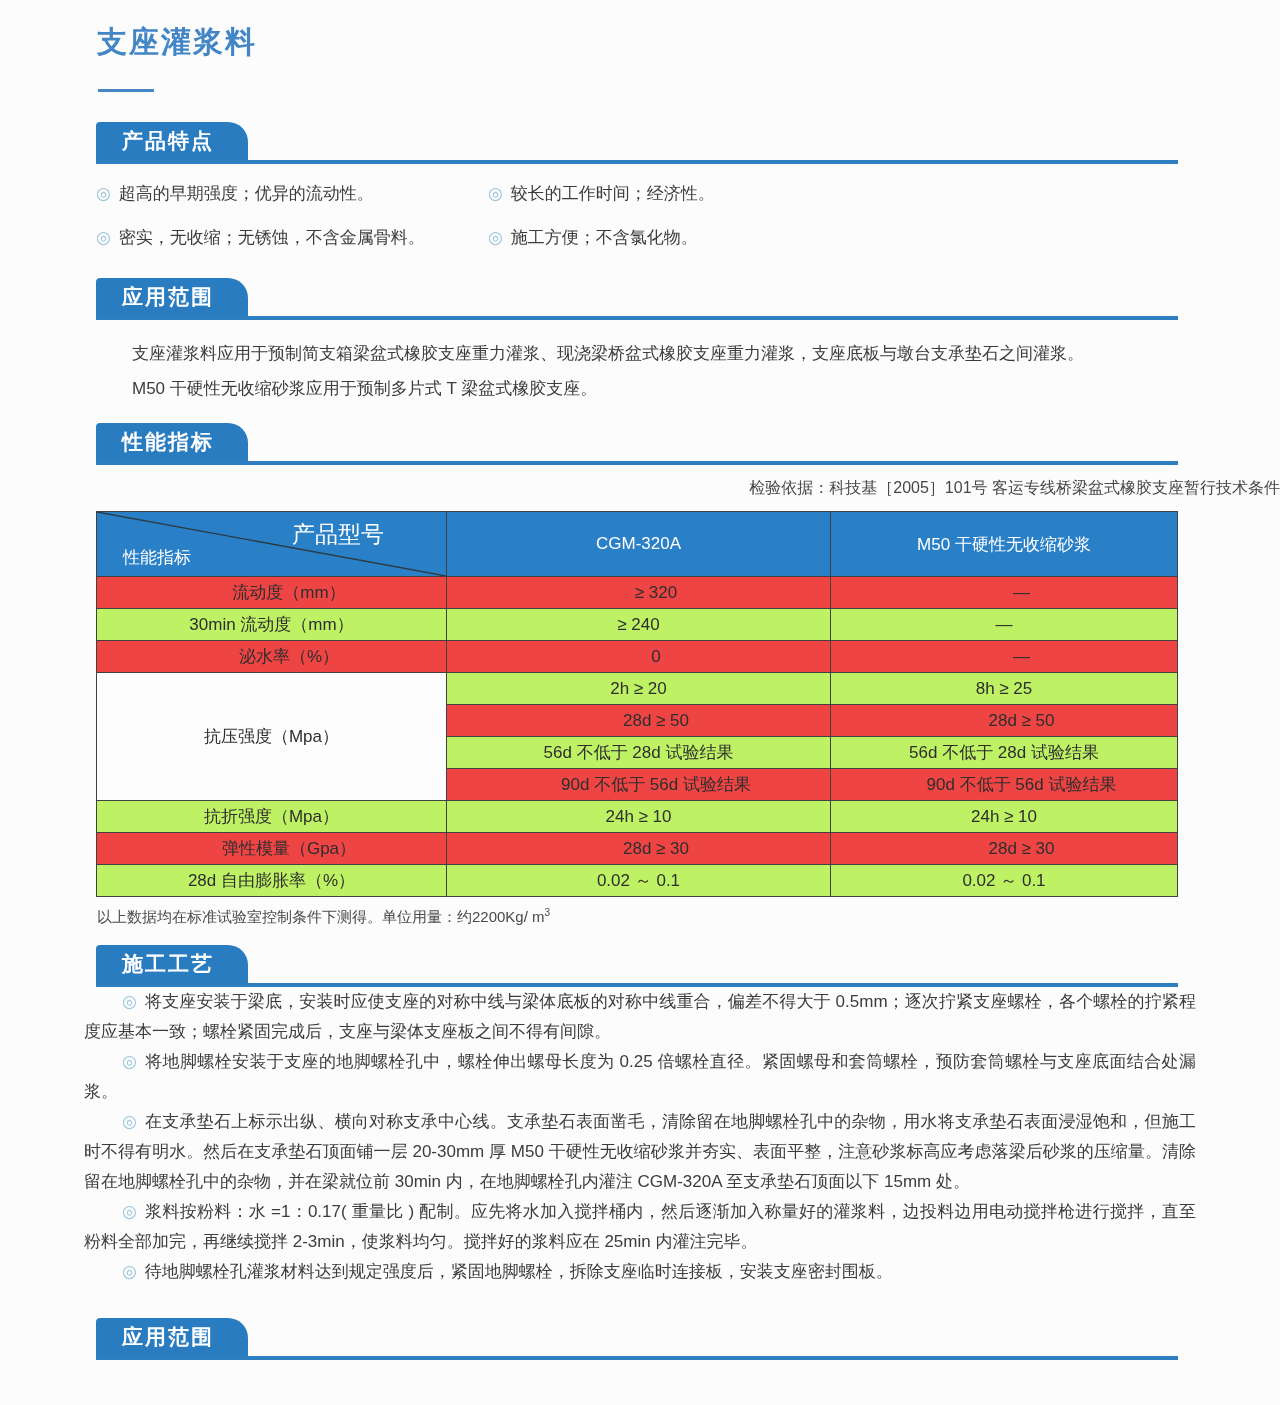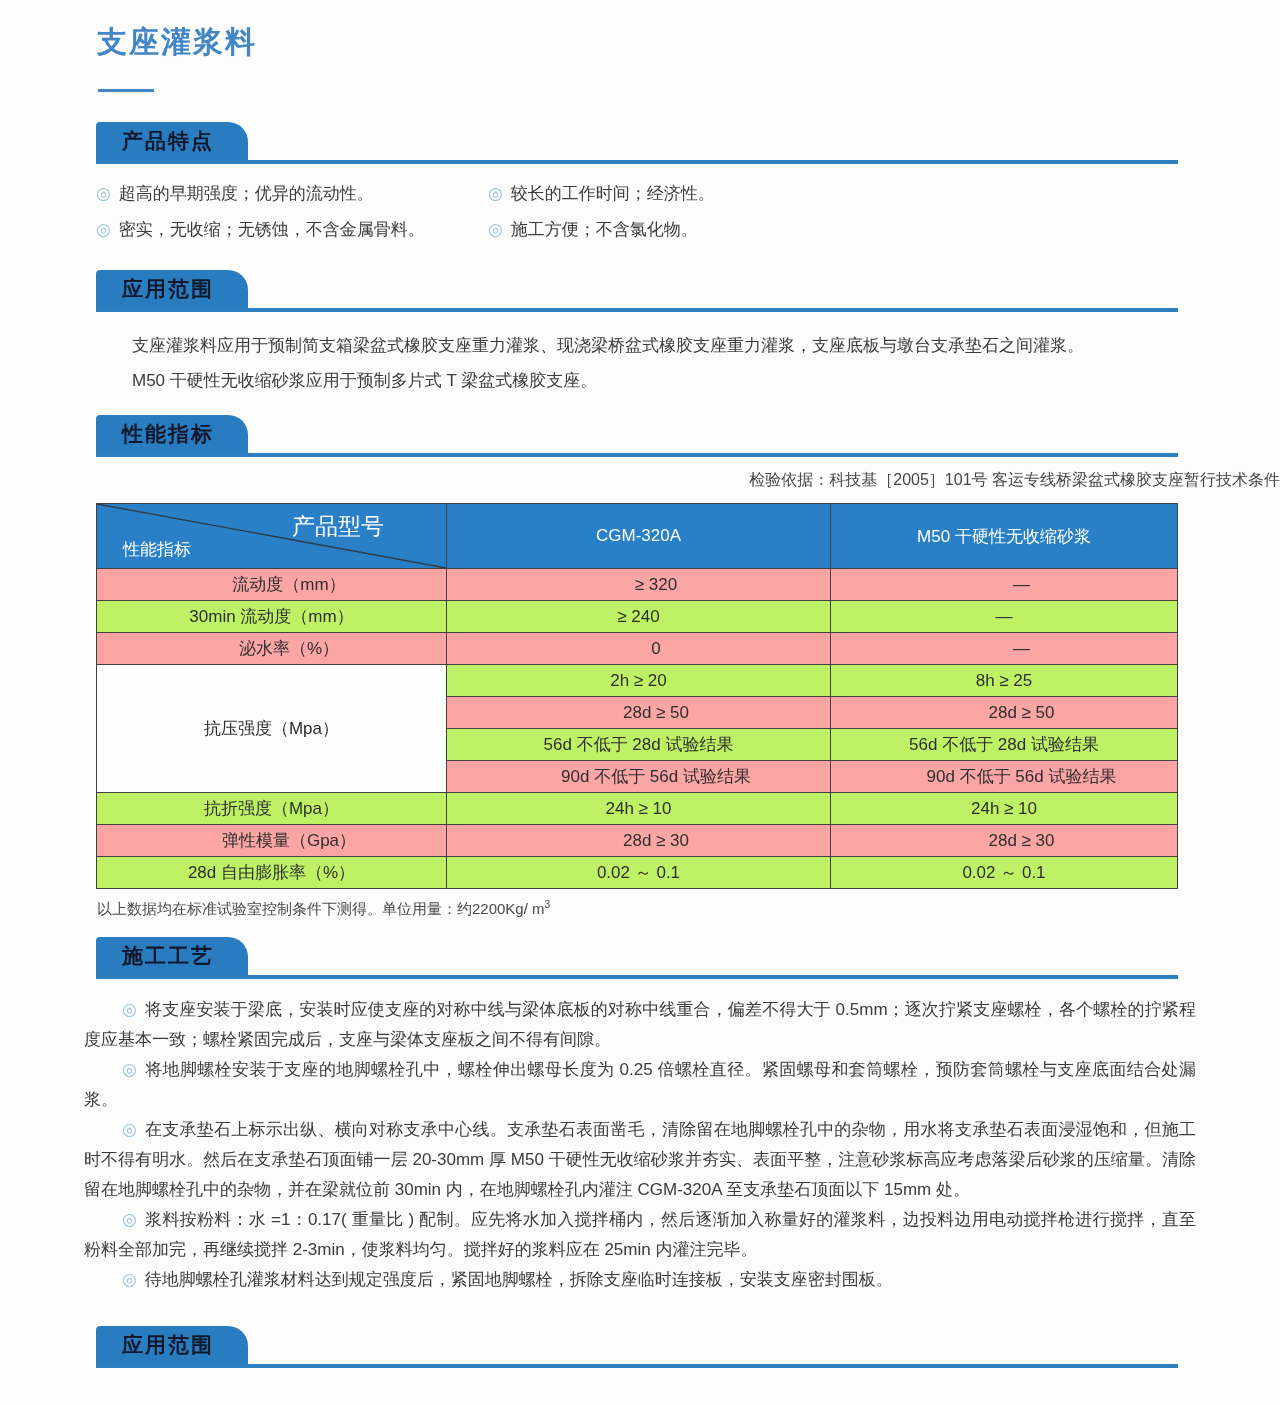--- a/index.html
+++ b/index.html
@@ -25,35 +25,35 @@
 
   
   .section-bar {
     margin-left: 96px; margin-right: 102px;
     border-bottom: 4px solid #2e7fc2;
     line-height: 0;
   }
   .section-tab {
     display: inline-block;
     background: #2a7cc0;
-    color: #0f172a;
+    color: #ffffff;
     font-size: 21px; font-weight: bold;
     letter-spacing: 2px;
     line-height: 38px;
     padding: 0 34px 0 26px;
     border-radius: 4px 20px 0 0;
     vertical-align: bottom;
   }
 
   
   .features-grid {
     display: grid;
     grid-template-columns: 392px auto;
     margin: 14px 0 0 96px;
-    row-gap: 4px;
+    row-gap: 12px;
   }
   .feature-item { line-height: 32px; font-size: 17px; }
 
   .bullet {
     color: #9cc6de; font-size: 17px; margin-right: 8px;
   }
 
   
   .app-paragraphs { margin: 16px 102px 0 132px; }
   .app-paragraphs p { margin: 0; font-size: 17px; line-height: 35px; }
@@ -72,21 +72,21 @@
   }
   .perf-table td, .perf-table th {
     border: 1px solid #414141;
     text-align: center;
     padding: 0;
     height: 31px;
     color: #2e2e2e;
     background: #bef264;
     font-weight: normal;
   }
-  .perf-table tr.shade td { background: #fca5a5; padding-left: 35px; }
+  .perf-table tr.shade td { background: #ef4444; padding-left: 35px; }
   .perf-table th.hdr {
     background: #2a80c6; color: #ffffff; height: 64px;
   }
   th.corner-cell { position: relative; padding: 0; }
   th.corner-cell svg { position: absolute; inset: 0; width: 100%; height: 100%; }
   .corner-top {
     position: absolute; top: 7px; right: 62px;
     color: #fff; font-size: 23px;
   }
   .corner-bottom {
@@ -95,21 +95,21 @@
   }
   td.group-label { background: #fdfdfd !important; }
 
   .table-note {
     margin: 10px 0 0 97px;
     font-size: 15px; color: #4a4a4a;
   }
   .table-note sup { font-size: 10px; }
 
   
-  .cons-list { margin: 16px 84px 0 84px; }
+  .cons-list { margin: 0 84px 0 84px; }
   .cons-list p {
     margin: 0;
     font-size: 17px; line-height: 30px;
     text-align: justify;
     text-indent: 38px;
   }
 
   .mt-features { margin-top: 30px; }
   .mt-application { margin-top: 24px; }
   .mt-performance { margin-top: 17px; }

